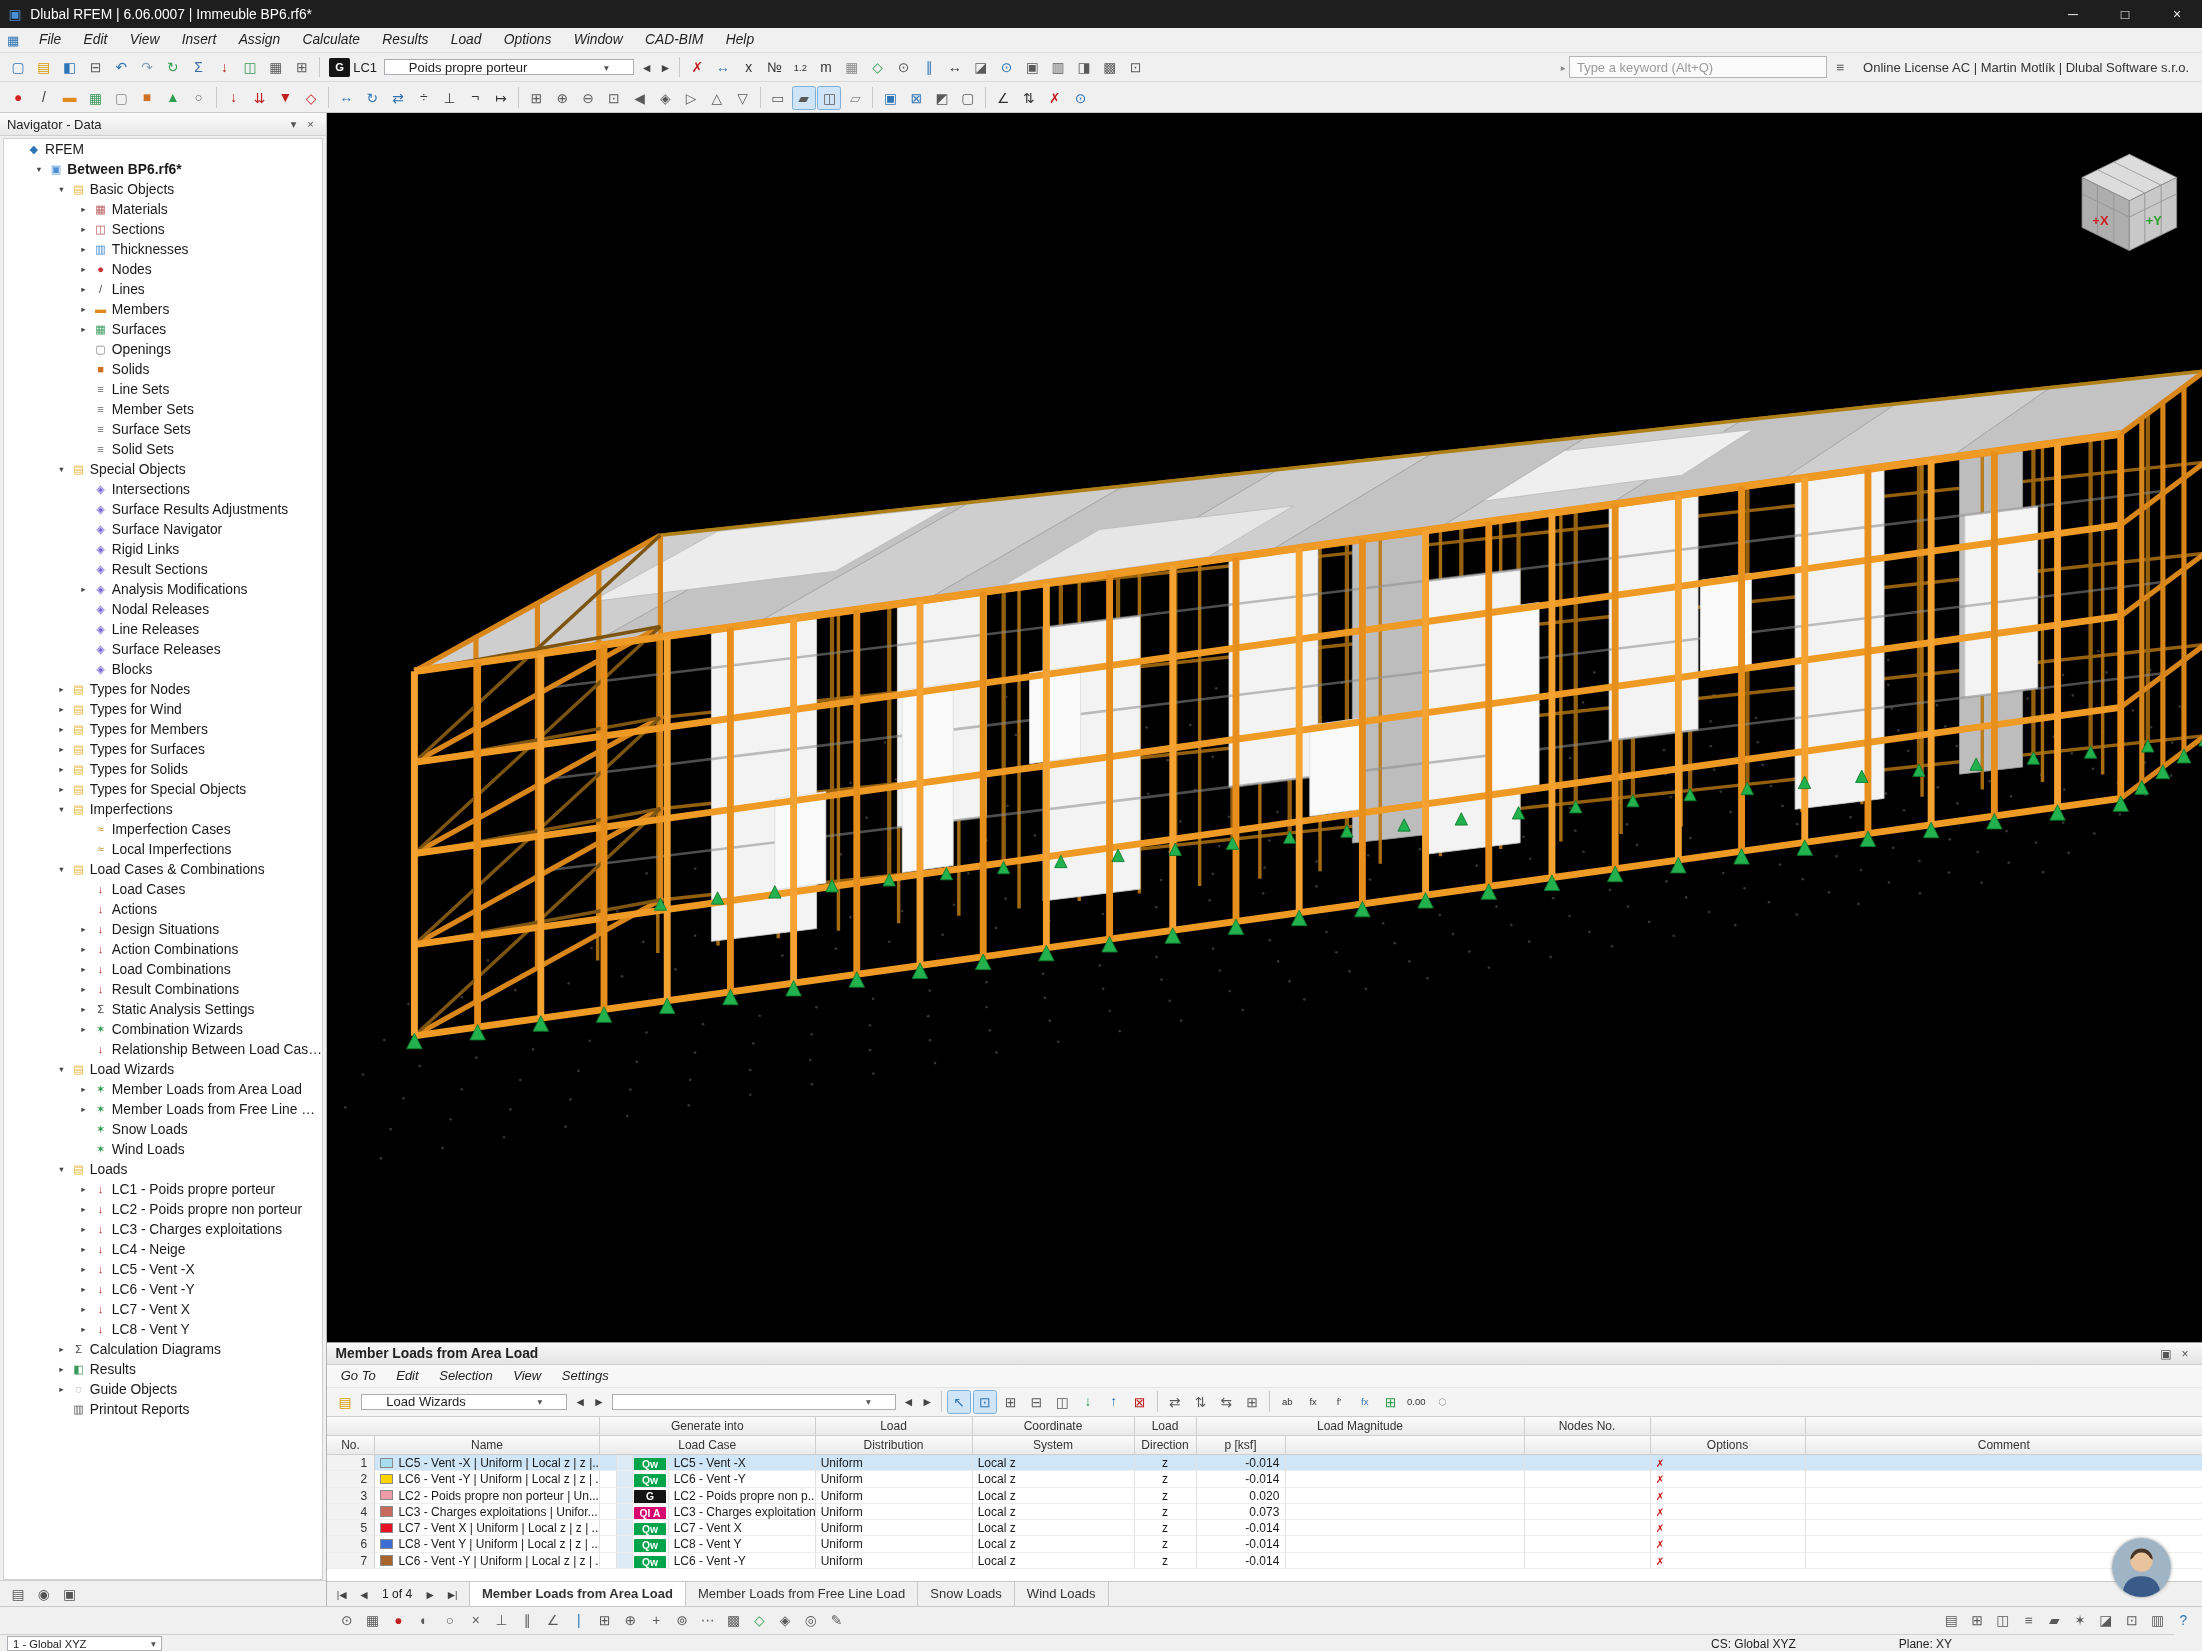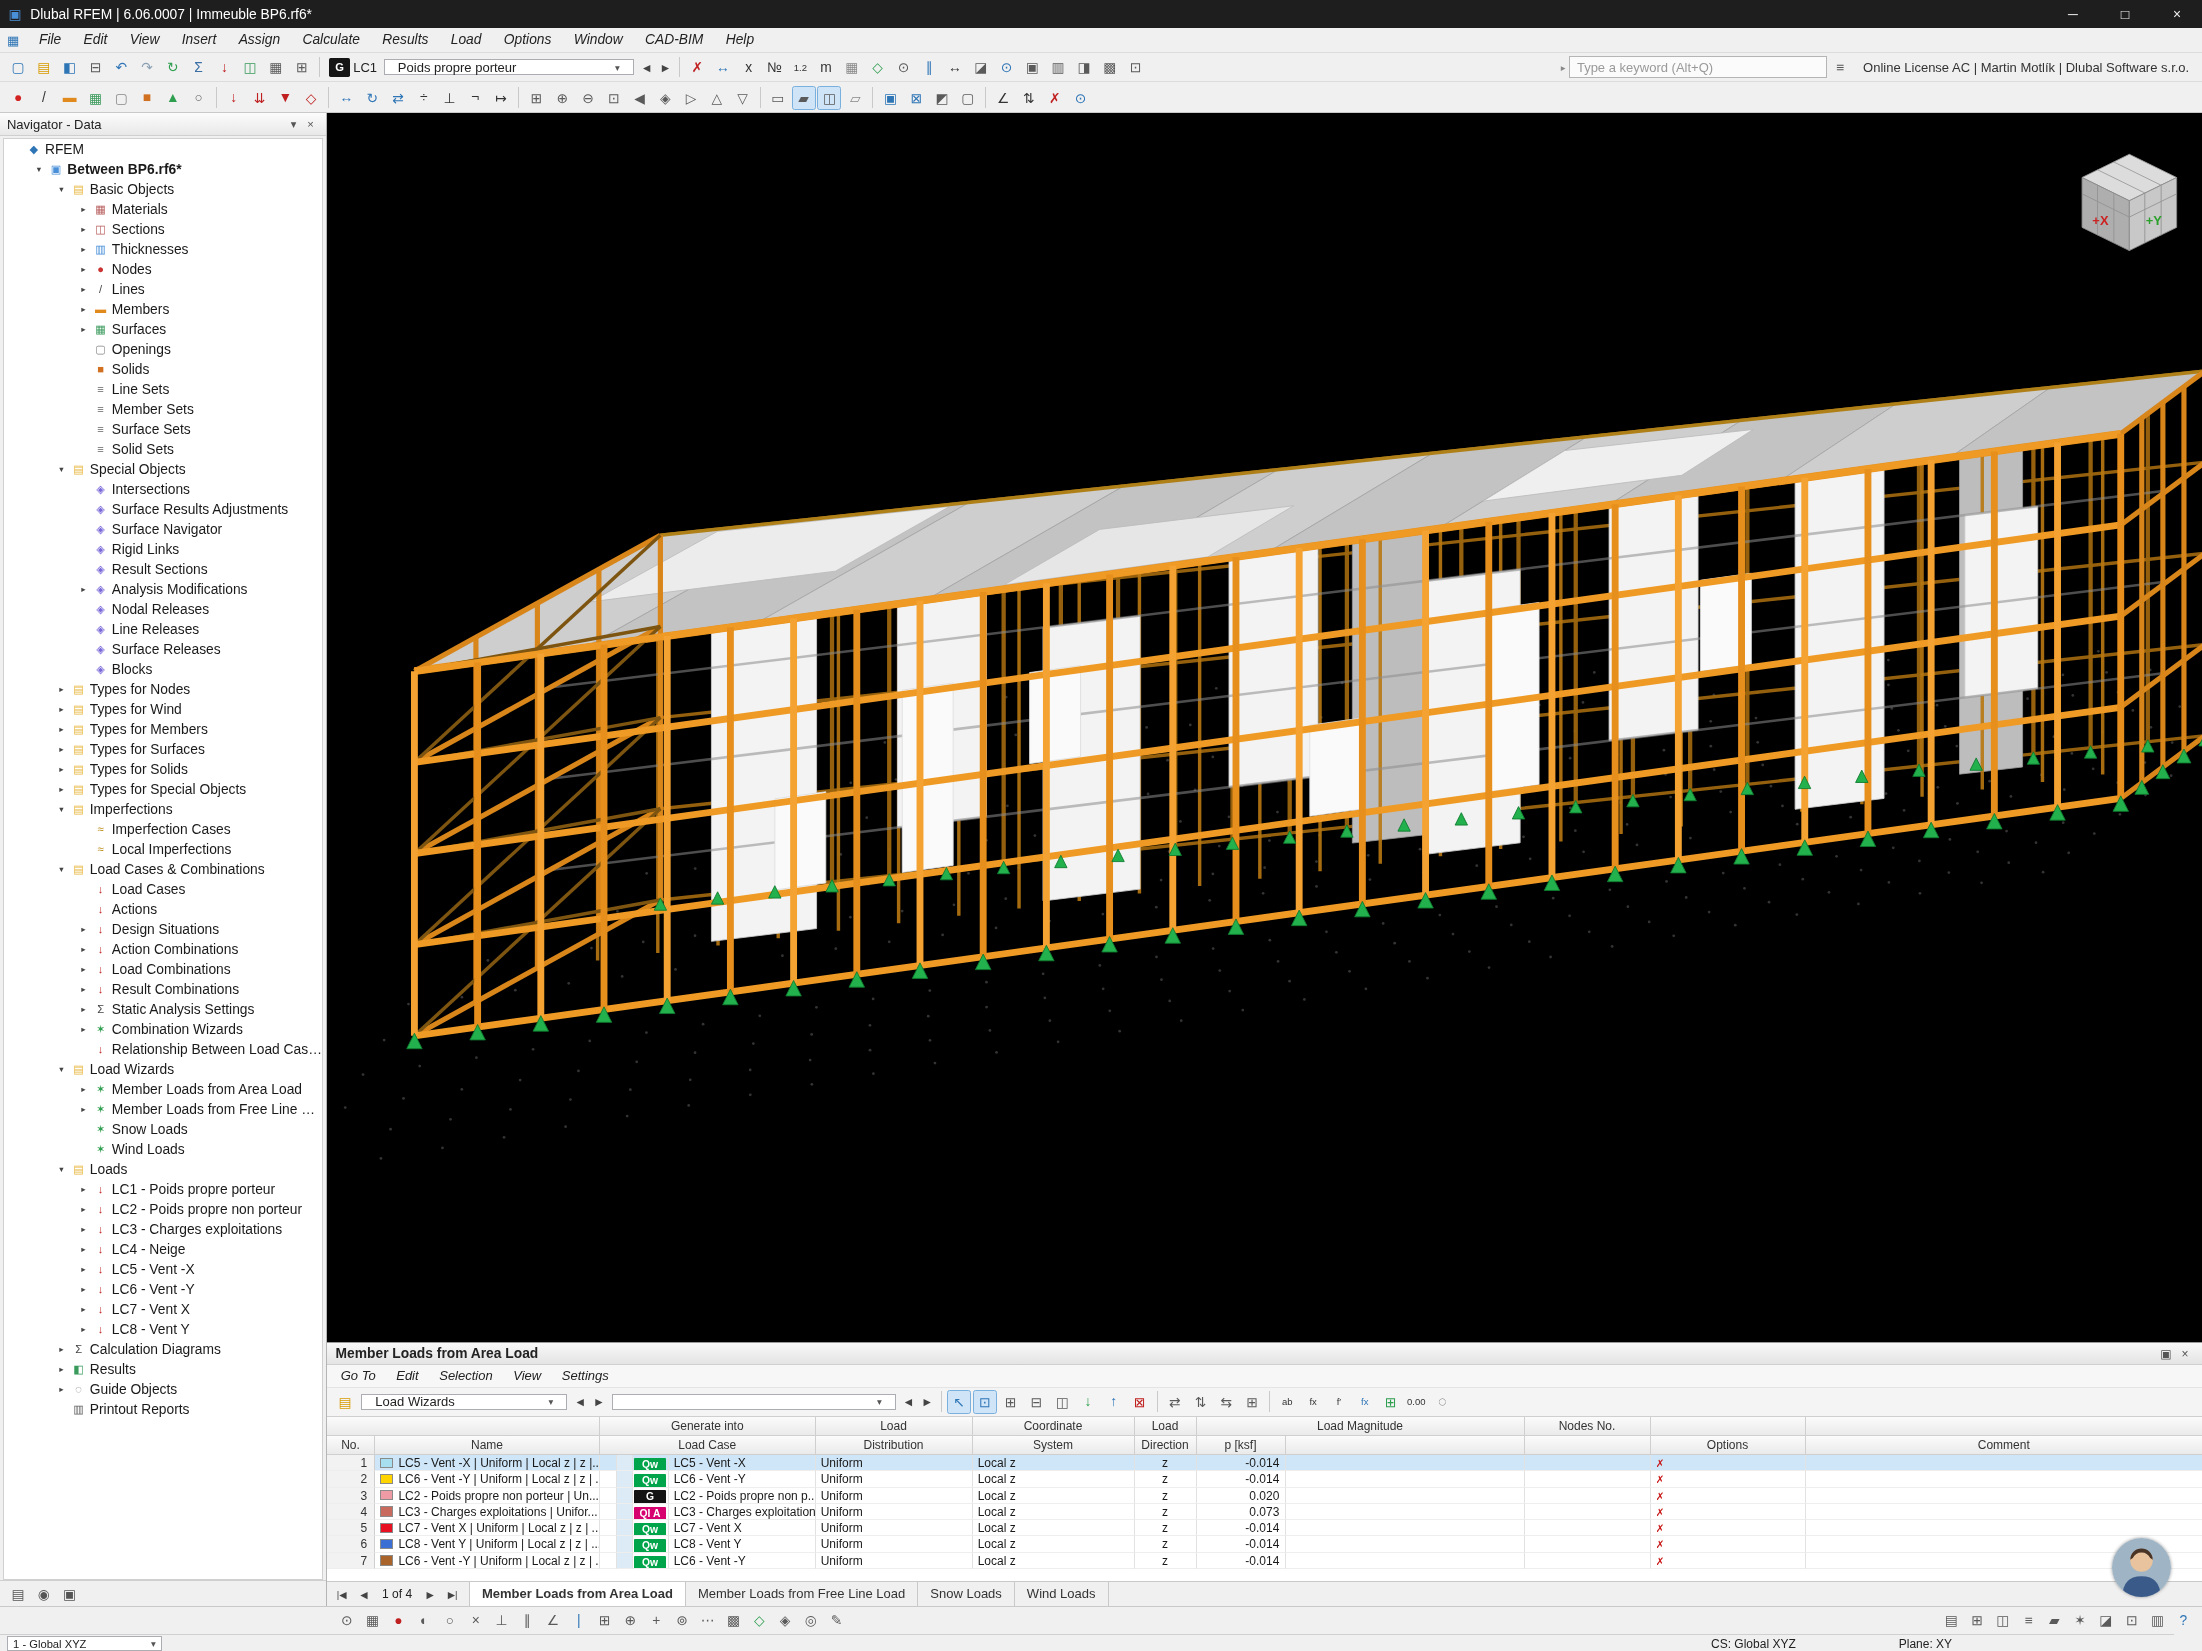--- a/index.html
+++ b/index.html
@@ -20,21 +20,21 @@
 
   
   #toolbar1 { position:absolute; top:53px; left:0; width:2203px; height:29px; background:#f0f0f0; border-bottom:0.9px solid #dcdcdc; display:flex; align-items:center; padding:0 5.2px; }
   #toolbar2 { position:absolute; top:83px; left:0; width:2203px; height:30px; background:#f0f0f0; border-bottom:0.9px solid #c9c9c9; display:flex; align-items:center; padding:0 5.2px; }
   .icon-row { display:flex; align-items:center; }
   .tb-icon { width:24px; height:24px; display:flex; align-items:center; justify-content:center; font-size:13.8px; color:#555; margin:0 0.9px; border-radius:2.6px; cursor:default; }
   .tb-icon.txt { font-size:9.5px; width:auto; min-width:24px; padding:0 2.6px; letter-spacing:0; }
   .tb-icon.active { background:#cfe4f7; border:0.9px solid #7ab0dd; }
   .tb-icon.nav { width:17px; font-size:9.5px; color:#444; }
   .sep { width:0.9px; height:20.6px; background:#c9c9c9; margin:0 4.3px; display:inline-block; }
-  .combo { height:16px; border:0.9px solid #abadb3; background:#fff; display:inline-flex; align-items:center; padding:0 13px; font-size:13px; color:#222; }
+  .combo { height:16px; border:0.9px solid #abadb3; background:#fff; display:inline-flex; align-items:center; padding:0 24px; font-size:13px; color:#222; }
   .combo .caret { margin-left:auto; color:#555; font-size:9.5px; padding-left:8.6px; }
   .combo.lc { width:250px; margin:0 3.4px; }
   .lc-badge { width:20.6px; height:19px; background:#141414; color:#fff; font-weight:bold; font-size:11.2px; display:flex; align-items:center; justify-content:center; border-radius:1.7px; margin:0 3.4px 0 5.2px; }
   .lc-label { font-size:13px; margin-right:3.4px; color:#222; }
   .tb-right { margin-left:auto; display:flex; align-items:center; padding-right:8.6px; }
   .search-arrow { color:#888; font-size:9.5px; margin-right:3.4px; }
   #search { width:258px; height:21.5px; border:0.9px solid #b5b5b5; background:#fbfbfb; padding:0 6.9px; font-size:13px; color:#333; font-family:"Liberation Sans",sans-serif; }
   #search::placeholder { color:#9a9a9a; }
   .license { font-size:13px; color:#333; margin-left:10.3px; white-space:nowrap; }
 

